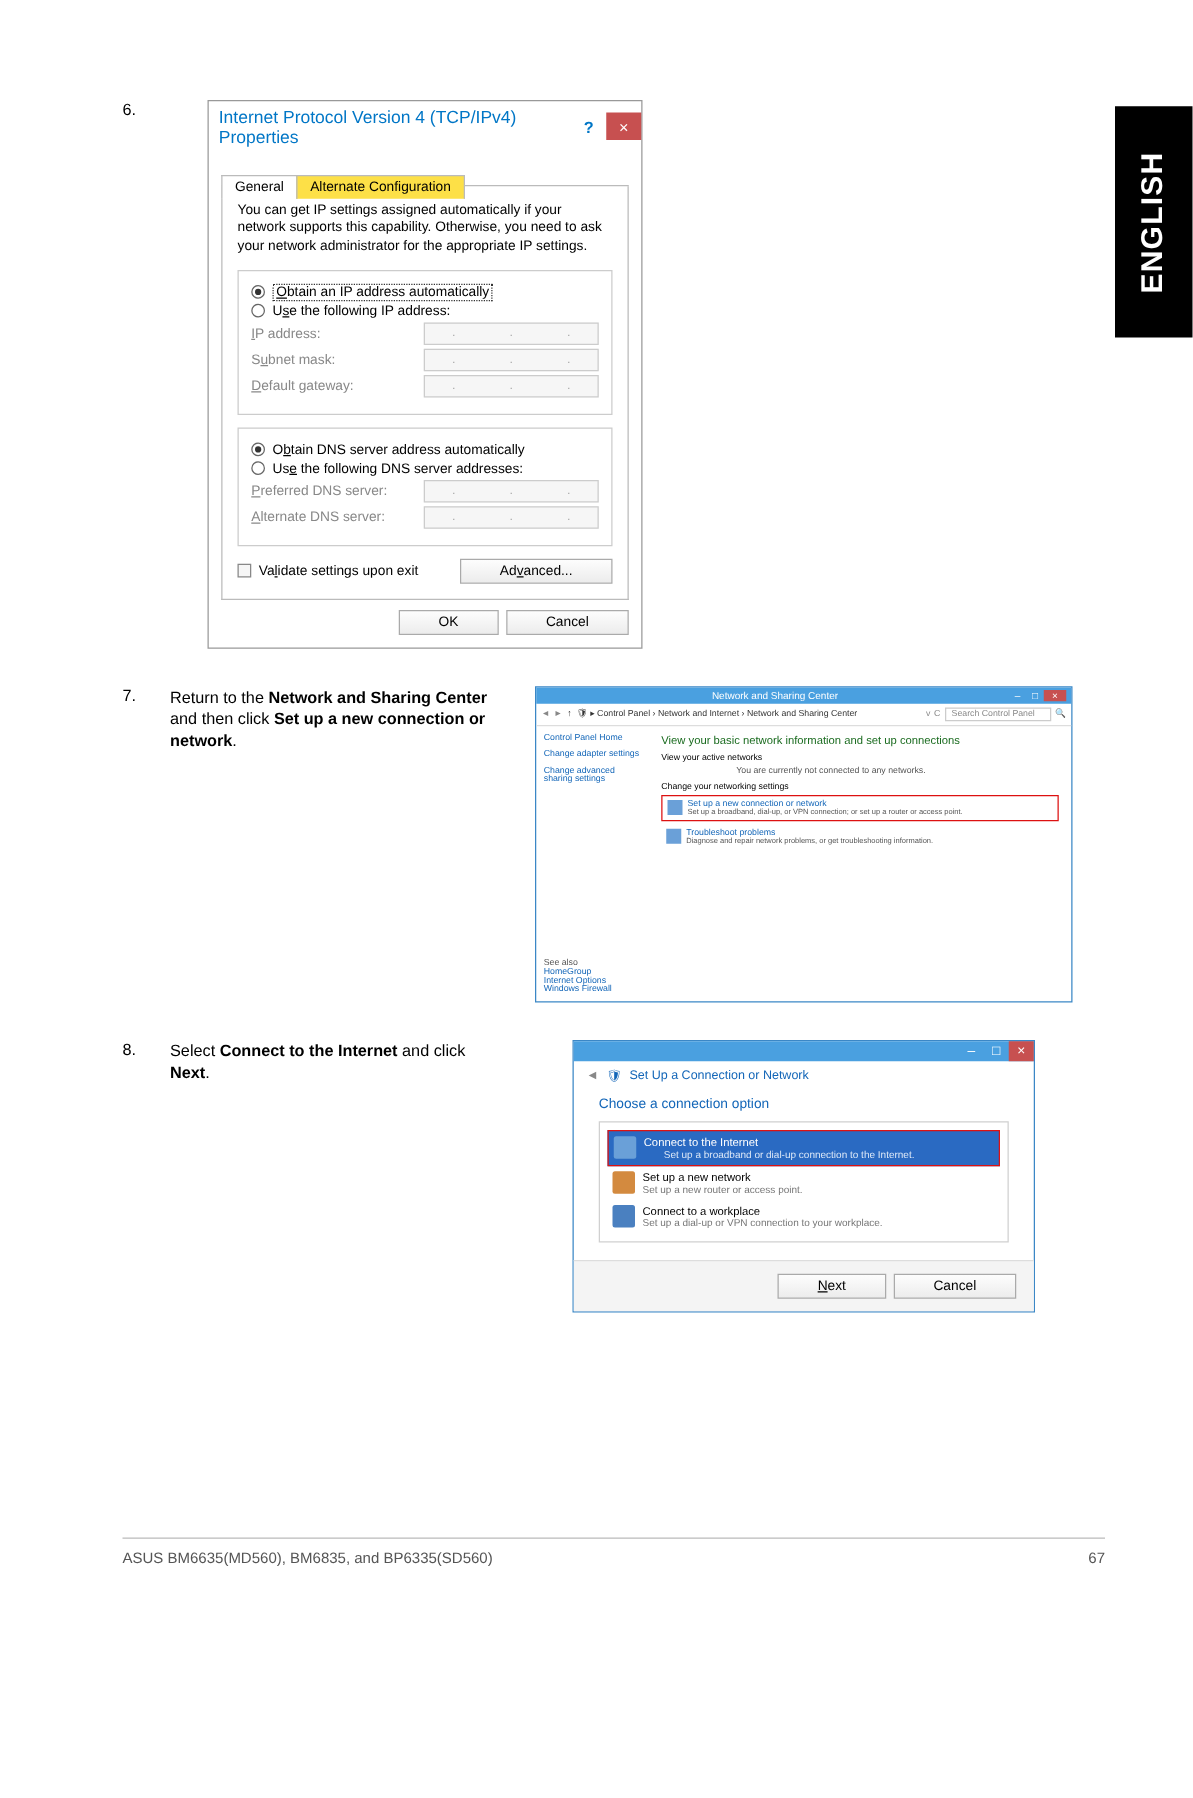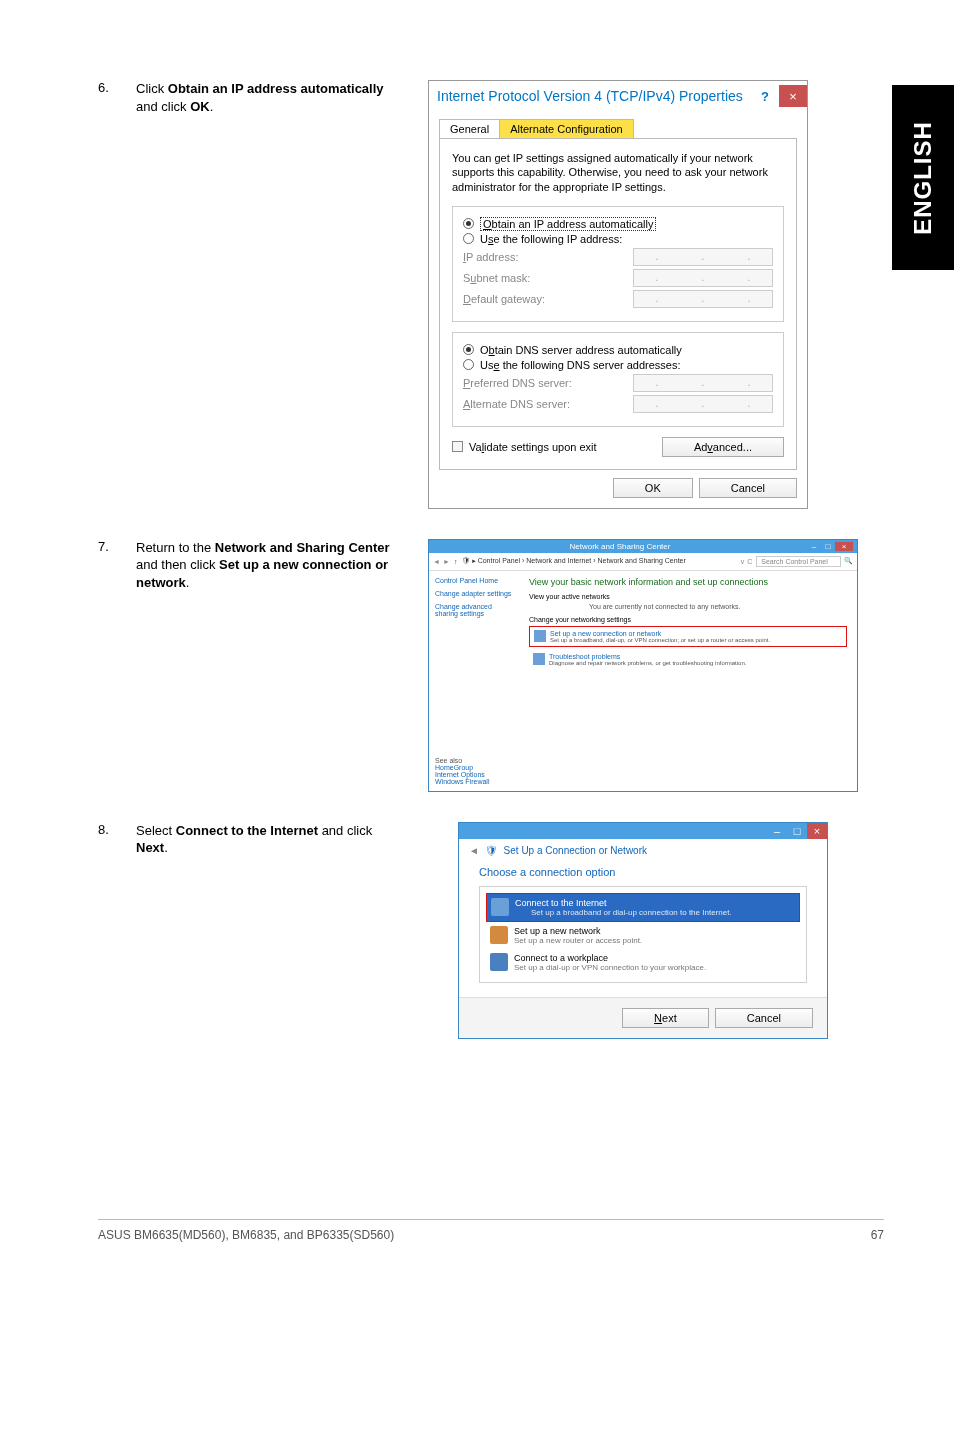--- a/index.html
+++ b/index.html
@@ -44,40 +44,40 @@
     font-size: 24px;
     letter-spacing: 1px;
     white-space: nowrap;
   }
   
   .note-row { display: flex; align-items: center; margin: 25px 0 40px 0; border-top: 1px solid #999;}
   .note-icon { width: 55px; flex-shrink: 0; margin-left: 10px; padding: 6px 0; }
   .note-body { flex: 1; font-size: 13px; border-top: 1px solid #999; border-bottom: 1px solid #999; padding: 10px 0; margin-left: 10px; }
   
   .win1 {
-    width: 380px;
+    width: 348px;
     border: 1px solid #999;
     background: #fff;
     font-family: "Segoe UI", Tahoma, sans-serif;
     font-size: 11px;
   }
   .win1-title {
     display: flex;
     align-items: center;
     padding: 4px 0 4px 8px;
     color: #0076c6;
     font-size: 14px;
   }
   .win1-title-btns { margin-left: auto; display: flex; }
   .win1-tb { width: 28px; height: 22px; display:flex; align-items:center; justify-content:center; font-size:13px; }
   .win1-tb.help { background:#fff; color:#0076c6; font-weight:bold; }
   .win1-tb.close { background:#c75050; color:#fff; }
   .win1-body { padding: 8px 10px 10px 10px; }
   .win1-tabs { display:flex; border-bottom:1px solid #bbb; }
-  .win1-tab { padding: 3px 10px; border:1px solid #bbb; border-bottom:none; background:#fff; margin-right:-1px; font-size:11px; position:relative; top:0;}
+  .win1-tab { padding: 3px 10px; border:1px solid #bbb; border-bottom:none; background:#fff; margin-right:-1px; font-size:11px; position:relative; top:11px;}
   .win1-tab.inactive { background:#fde047; }
   .win1-inner { border:1px solid #bbb; border-top:none; padding:12px; }
   .win1-desc { margin-bottom: 12px; line-height: 1.3; }
   .fieldset { border:1px solid #ccc; padding: 8px 10px 10px 10px; margin-bottom: 10px; position:relative; }
   .fs-row { display:flex; align-items:center; margin: 3px 0; }
   .fs-row label { flex: 1; }
   .fs-row.disabled label { color:#888; }
   .radio { width:11px; height:11px; border:1px solid #666; border-radius:50%; margin-right:6px; display:inline-flex; align-items:center; justify-content:center; flex-shrink:0;}
   .radio.sel::after { content:""; width:5px; height:5px; background:#333; border-radius:50%; }
   .dotted-focus { border:1px dotted #333; padding: 0 2px; }
@@ -143,23 +143,20 @@
 <body>
 
 <div class="page">
 
   <div class="lang-tab">
     <span>ENGLISH</span>
   </div>
 
   <div class="instr-row">
     <div class="instr-num">6.</div>
-    <div class="instr-text">
-      <span>Click </span><b>Obtain an IP address automatically</b><span> and click </span><b>OK</b><span>.</span>
-    </div>
     <div class="shot">
       <div class="win1">
         <div class="win1-title">
           <span>Internet Protocol Version 4 (TCP/IPv4) Properties</span>
           <div class="win1-title-btns">
             <div class="win1-tb help">?</div>
             <div class="win1-tb close">×</div>
           </div>
         </div>
         <div class="win1-body">

